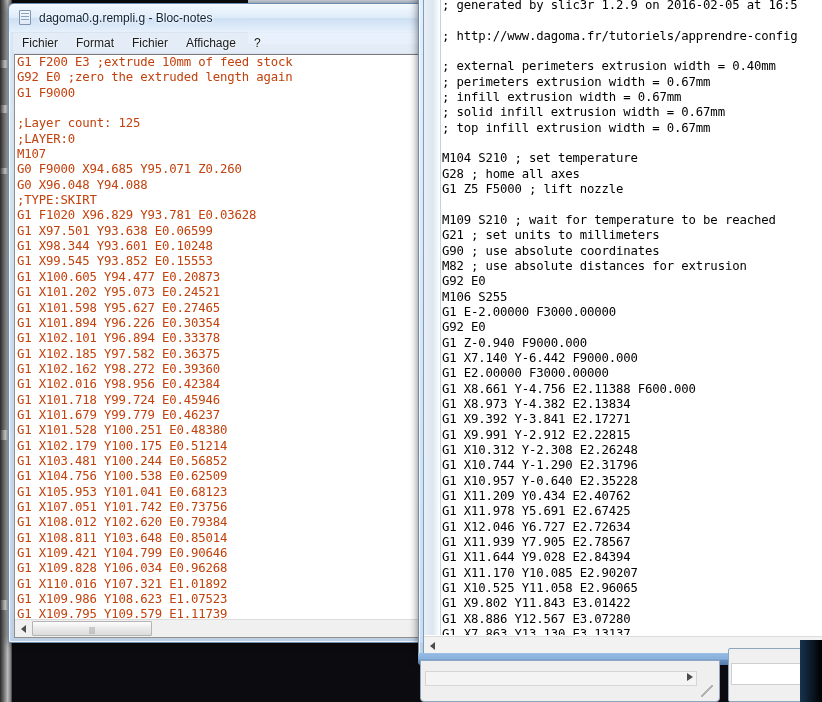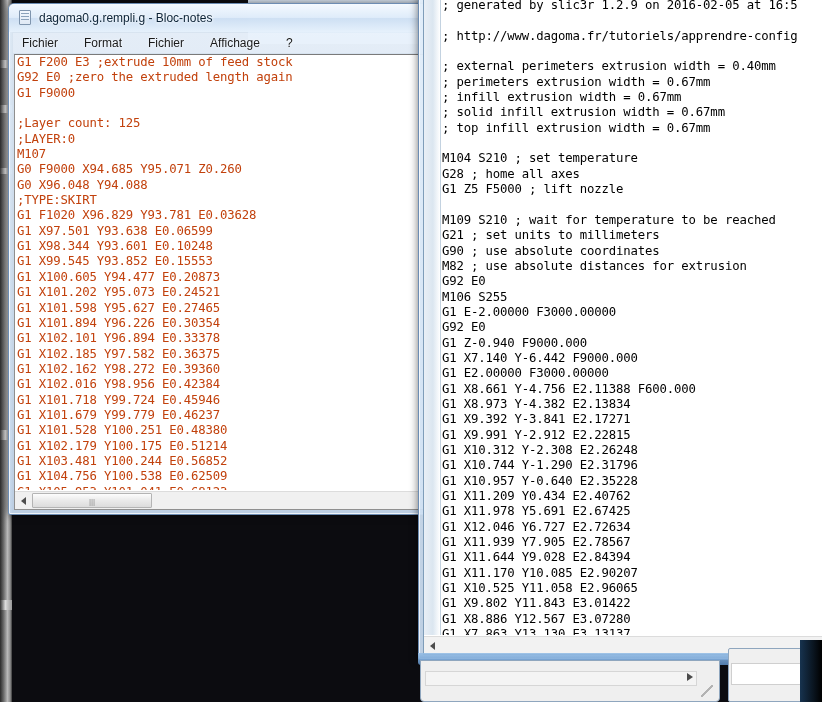--- a/index.html
+++ b/index.html
@@ -77,21 +77,21 @@
   .aero-frame {
     position: absolute;
     background: linear-gradient(to bottom, rgba(226,238,250,.96), rgba(200,219,240,.94));
     border: 1px solid #6d8db3;
     border-radius: 6px 6px 2px 2px;
     box-shadow: 0 0 8px rgba(0,0,0,.55), inset 0 0 0 1px rgba(255,255,255,.75);
   }
 
   
   #notepad-window {
-    left: 8px; top: 3px; width: 420px; height: 512px;
+    left: 8px; top: 3px; width: 420px; height: 640px;
   }
   #notepad-titlebar {
     position: absolute; left: 0; top: 0; right: 0; height: 28px;
     display: flex; align-items: center; padding-left: 8px;
     border-radius: 5px 5px 0 0;
     background: linear-gradient(to bottom, rgba(245,250,255,.97) 0%, rgba(223,236,250,.95) 48%, rgba(205,223,243,.95) 52%, rgba(230,241,252,.96) 100%);
   }
   #notepad-icon {
     width: 16px; height: 16px; margin-right: 6px; position: relative; flex: none;
   }
@@ -101,21 +101,21 @@
     border:1px solid #7f95ae; border-radius:1px;
   }
   #notepad-icon .lines { position:absolute; left:4px; top:3px; width:8px; height:9px;
     background: repeating-linear-gradient(to bottom,#8ba2bb 0 1px, transparent 1px 3px); }
   #notepad-title {
     font-size: 12px; color: #0b2236; white-space: nowrap;
     text-shadow: 0 0 3px #fff, 0 0 5px #fff;
   }
   #notepad-menubar {
     position: absolute; left: 4px; top: 29px; right: 4px; height: 20px;
-    display: flex; align-items: center; gap: 8px;
+    display: flex; align-items: center; gap: 0px;
     background: rgba(240,246,253,.5);
   }
   #notepad-menubar .menu-item {
     font-size: 12px; color: #1a1a1a; padding: 2px 9px; white-space: nowrap;
     text-shadow: 0 0 3px rgba(255,255,255,.9);
   }
   #notepad-clientarea {
     position: absolute; left: 5px; top: 50px; width: 410px; bottom: 4px;
     background: #ffffff;
     border: 1px solid #8f8f8f;

